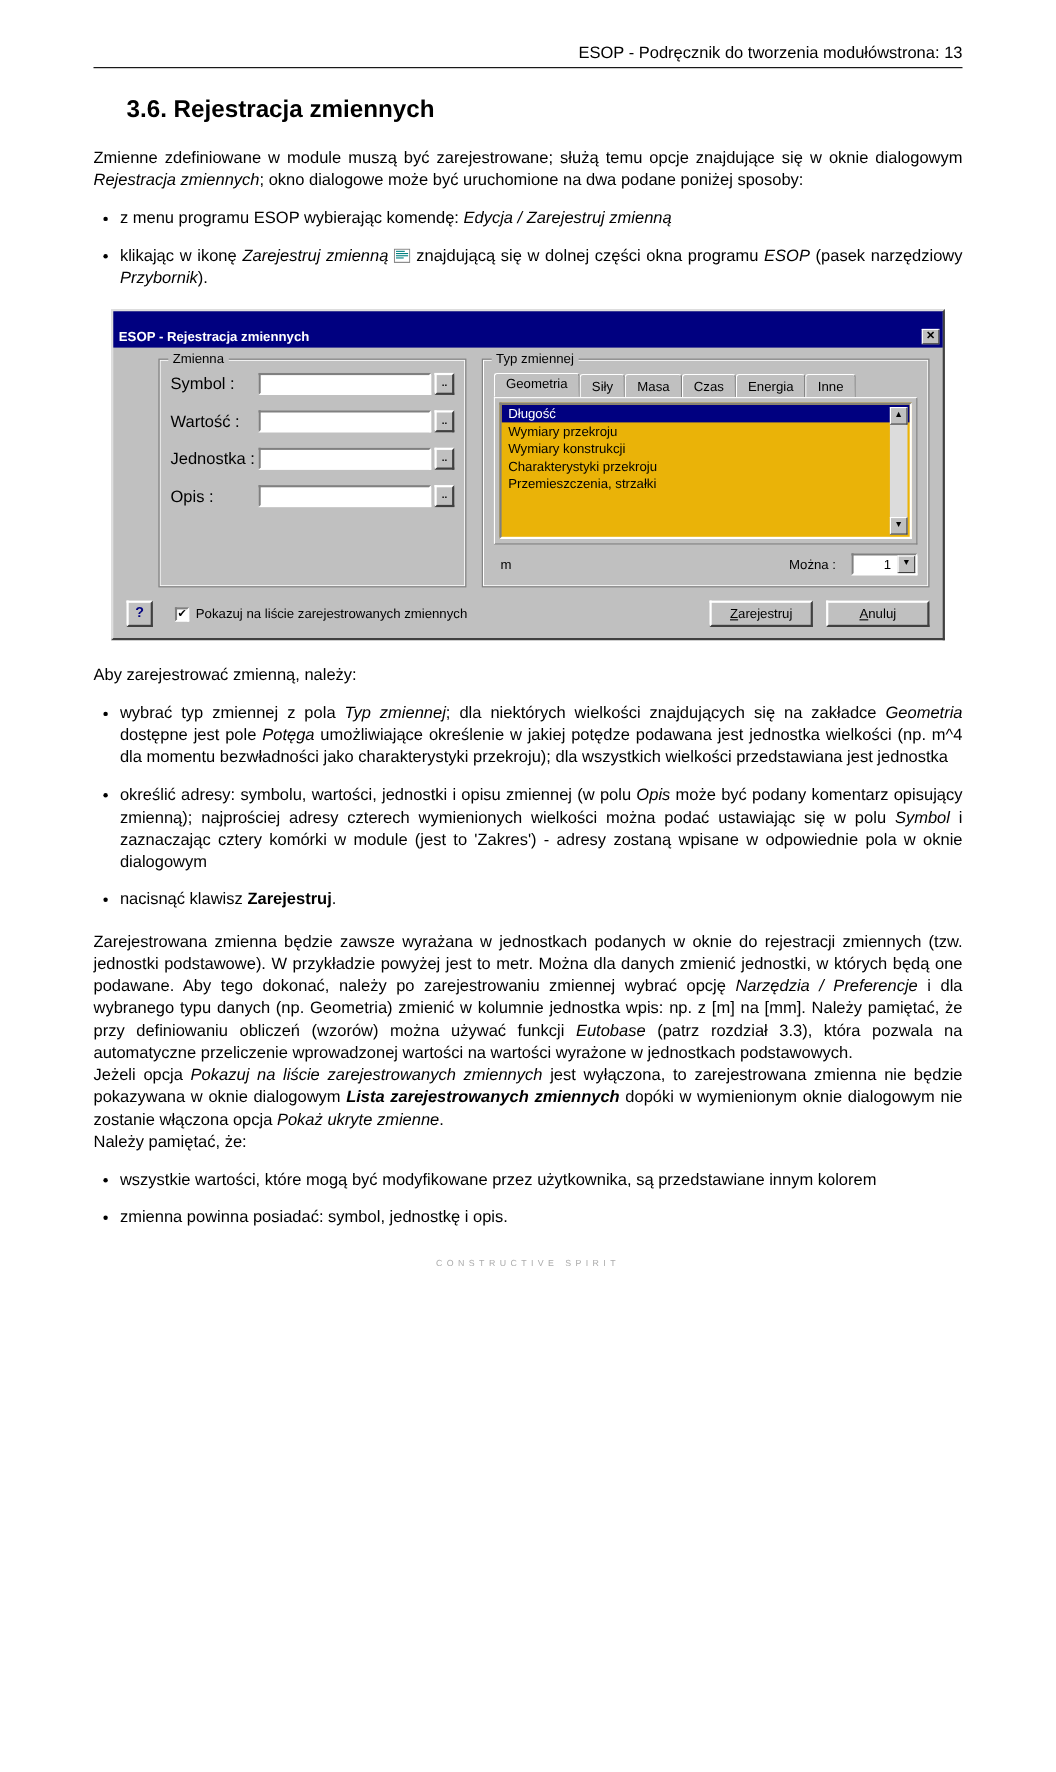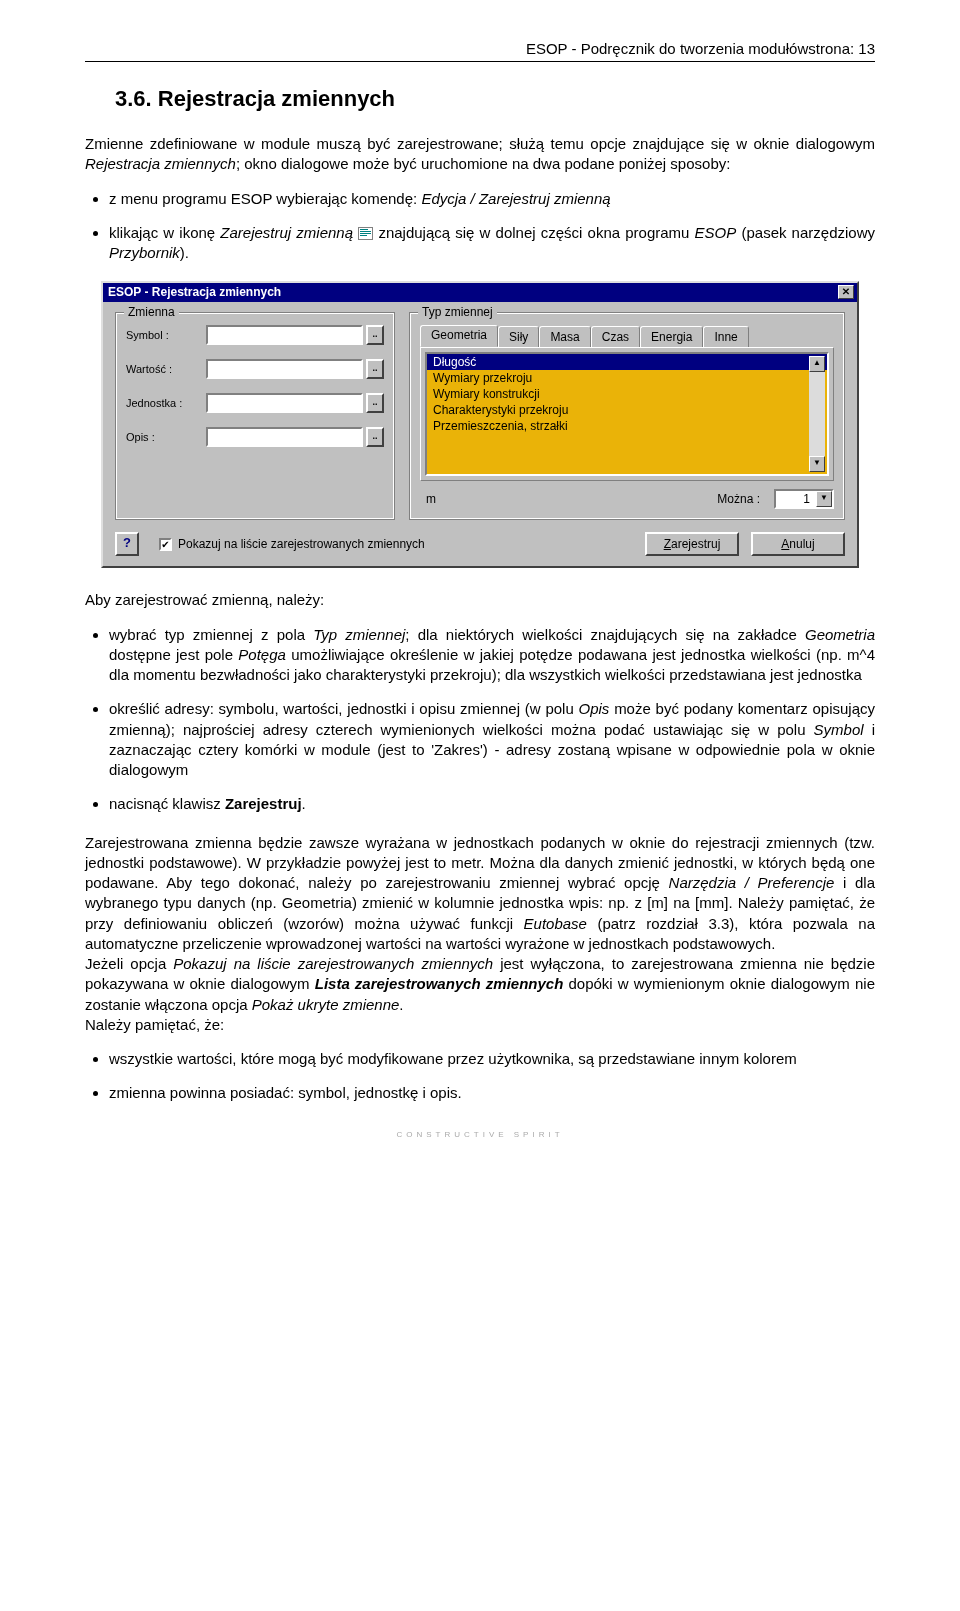--- a/index.html
+++ b/index.html
@@ -62,21 +62,21 @@
     border-color: #dfdfdf #404040 #404040 #dfdfdf;
     font-family: "MS Sans Serif", Tahoma, sans-serif;
     font-size: 12px;
     color: #000;
   }
   .titlebar {
     background: #000080;
     color: #fff;
     display: flex;
     align-items: center;
-    padding: 2px 3px 3px 5px;
+    padding: 16px 3px 3px 5px;
     font-weight: bold;
     font-size: 12px;
   }
   .titlebar .title-text { flex: 1; }
   .titlebar .close-btn {
     width: 16px; height: 14px;
     background: #c0c0c0;
     border: 1px solid;
     border-color: #fff #404040 #404040 #fff;
     font-size: 10px;
@@ -85,20 +85,21 @@
     line-height: 11px;
     font-weight: bold;
     color: #000;
   }
   .dlg-body {
     padding: 10px 12px 10px 12px;
   }
   .top-row {
     display: flex;
     gap: 14px;
+    margin-left: 29px;
   }
   .grp {
     border: 1px solid #808080;
     box-shadow: inset -1px -1px 0 #fff, inset 1px 1px 0 #fff;
     position: relative;
     padding: 12px 10px 10px 10px;
   }
   .grp-legend {
     position: absolute;
     top: -8px;
@@ -108,21 +109,21 @@
     font-size: 12px;
   }
   .grp-left { width: 280px; }
   .grp-right { flex: 1; }
   .form-row {
     display: flex;
     align-items: center;
     margin-bottom: 14px;
   }
   .form-row:last-child { margin-bottom: 0; }
-  .form-label { width: 80px; font-size: 11px; }
+  .form-label { width: 80px; font-size: 15px; }
   .sunken-input {
     flex: 1;
     height: 20px;
     background: #fff;
     border: 2px solid;
     border-color: #808080 #fff #fff #808080;
   }
   .ellipsis-btn {
     width: 18px; height: 20px;
     margin-left: 3px;

